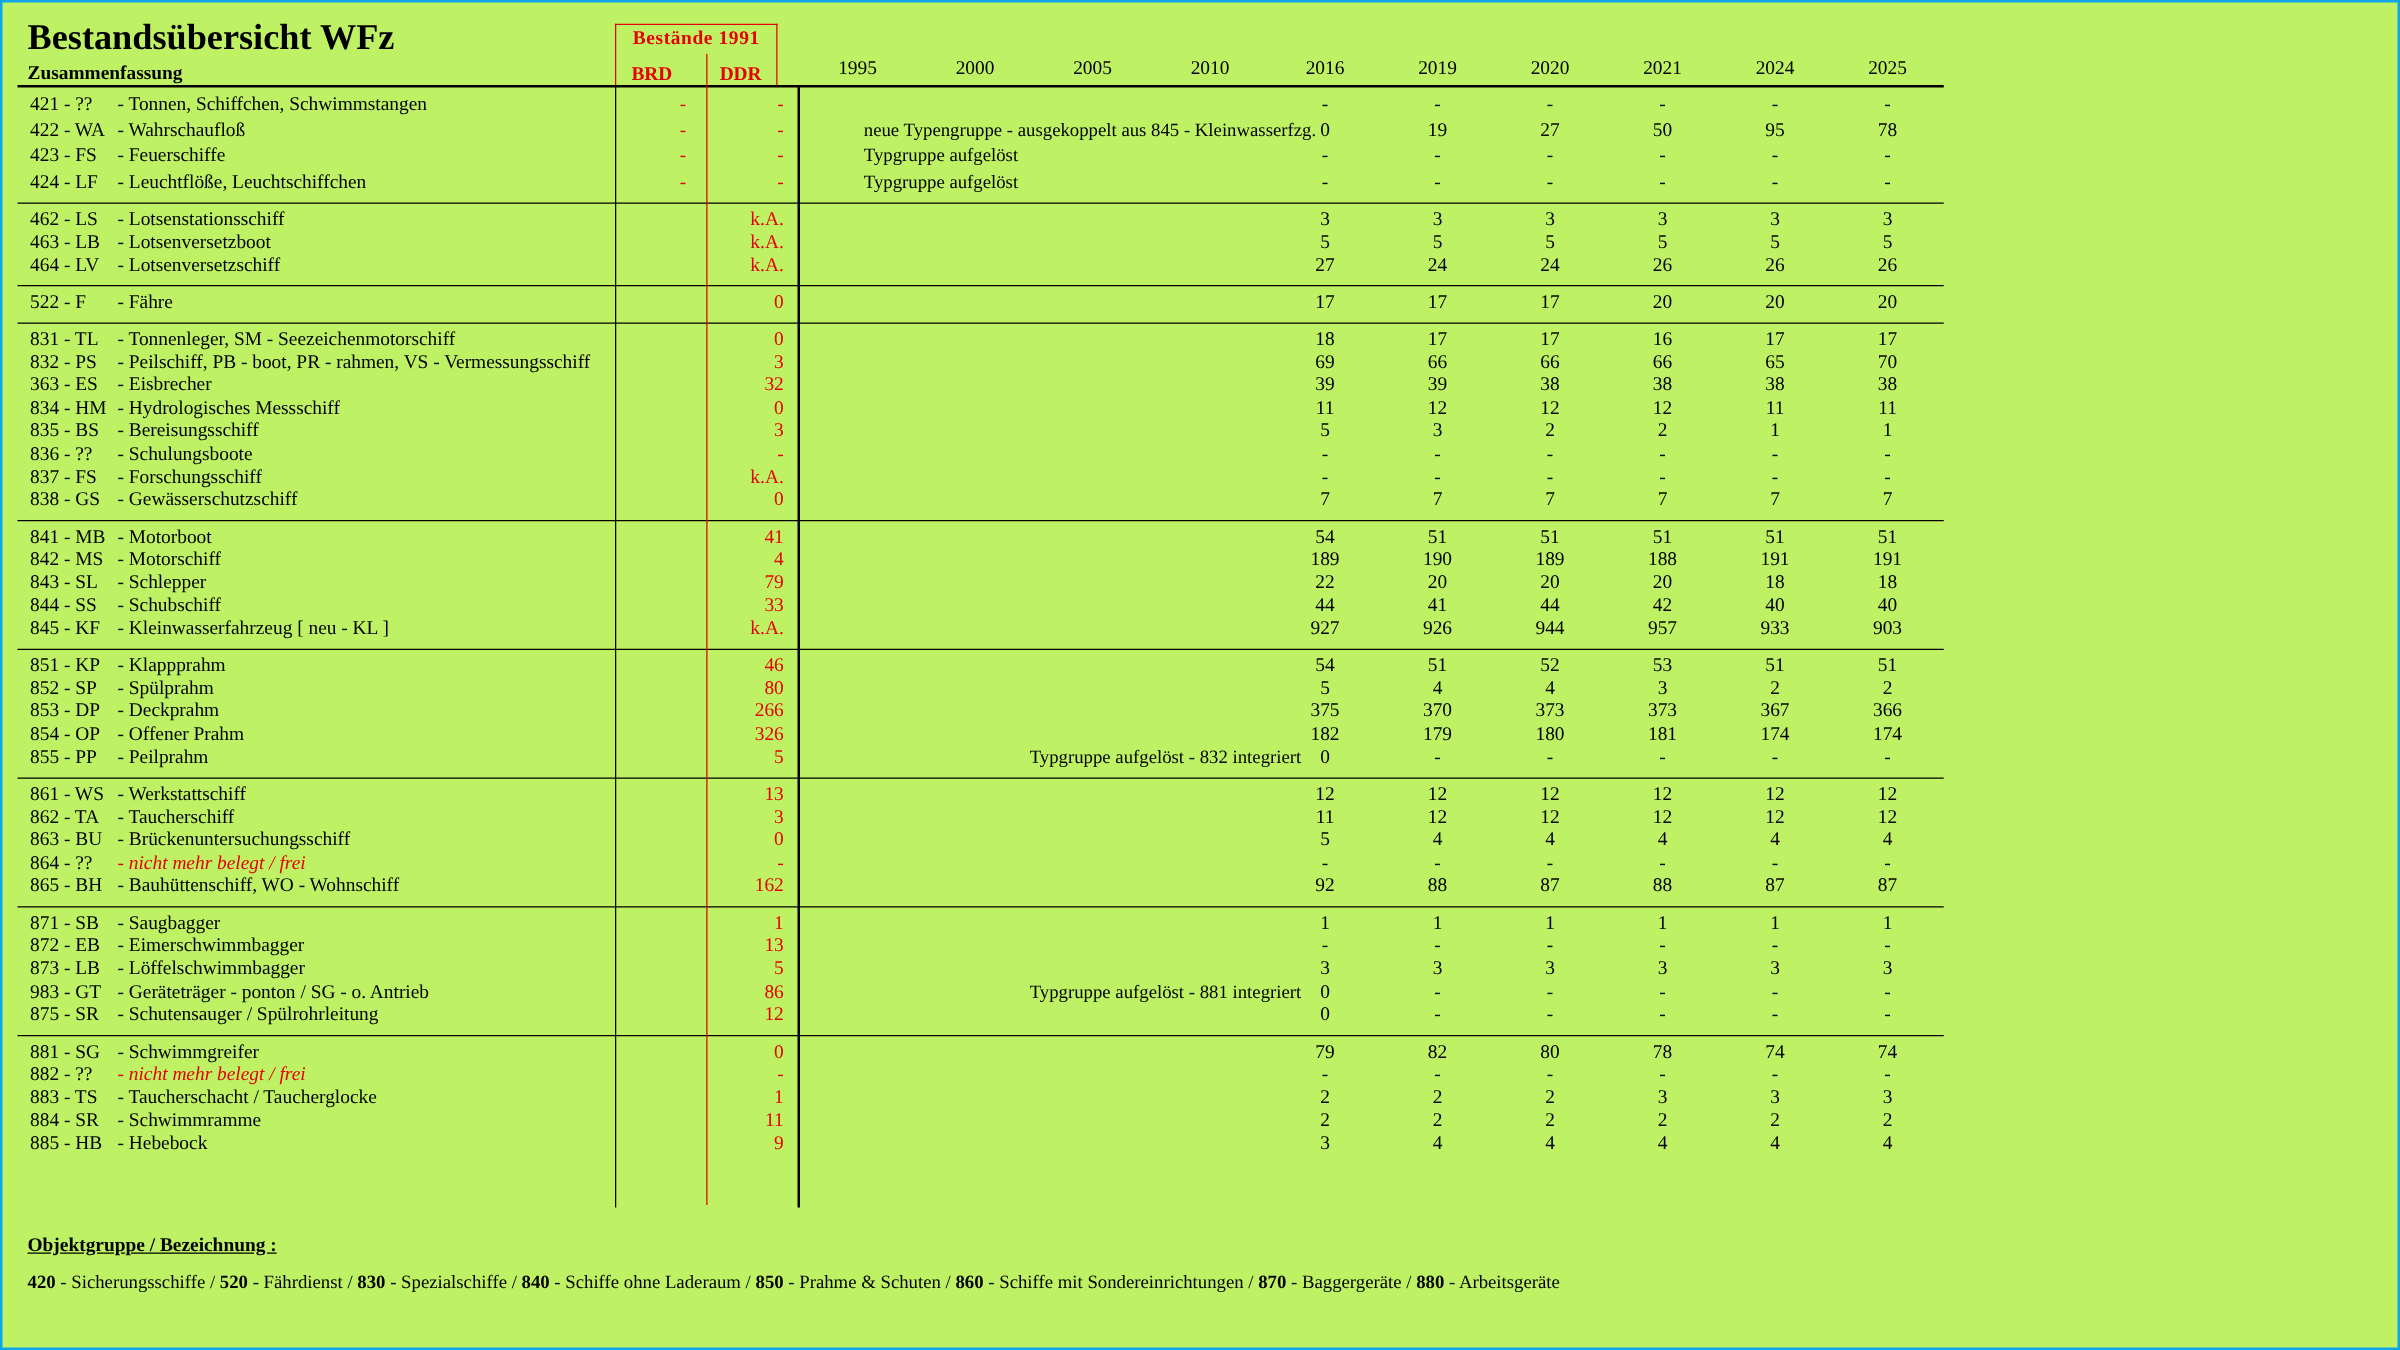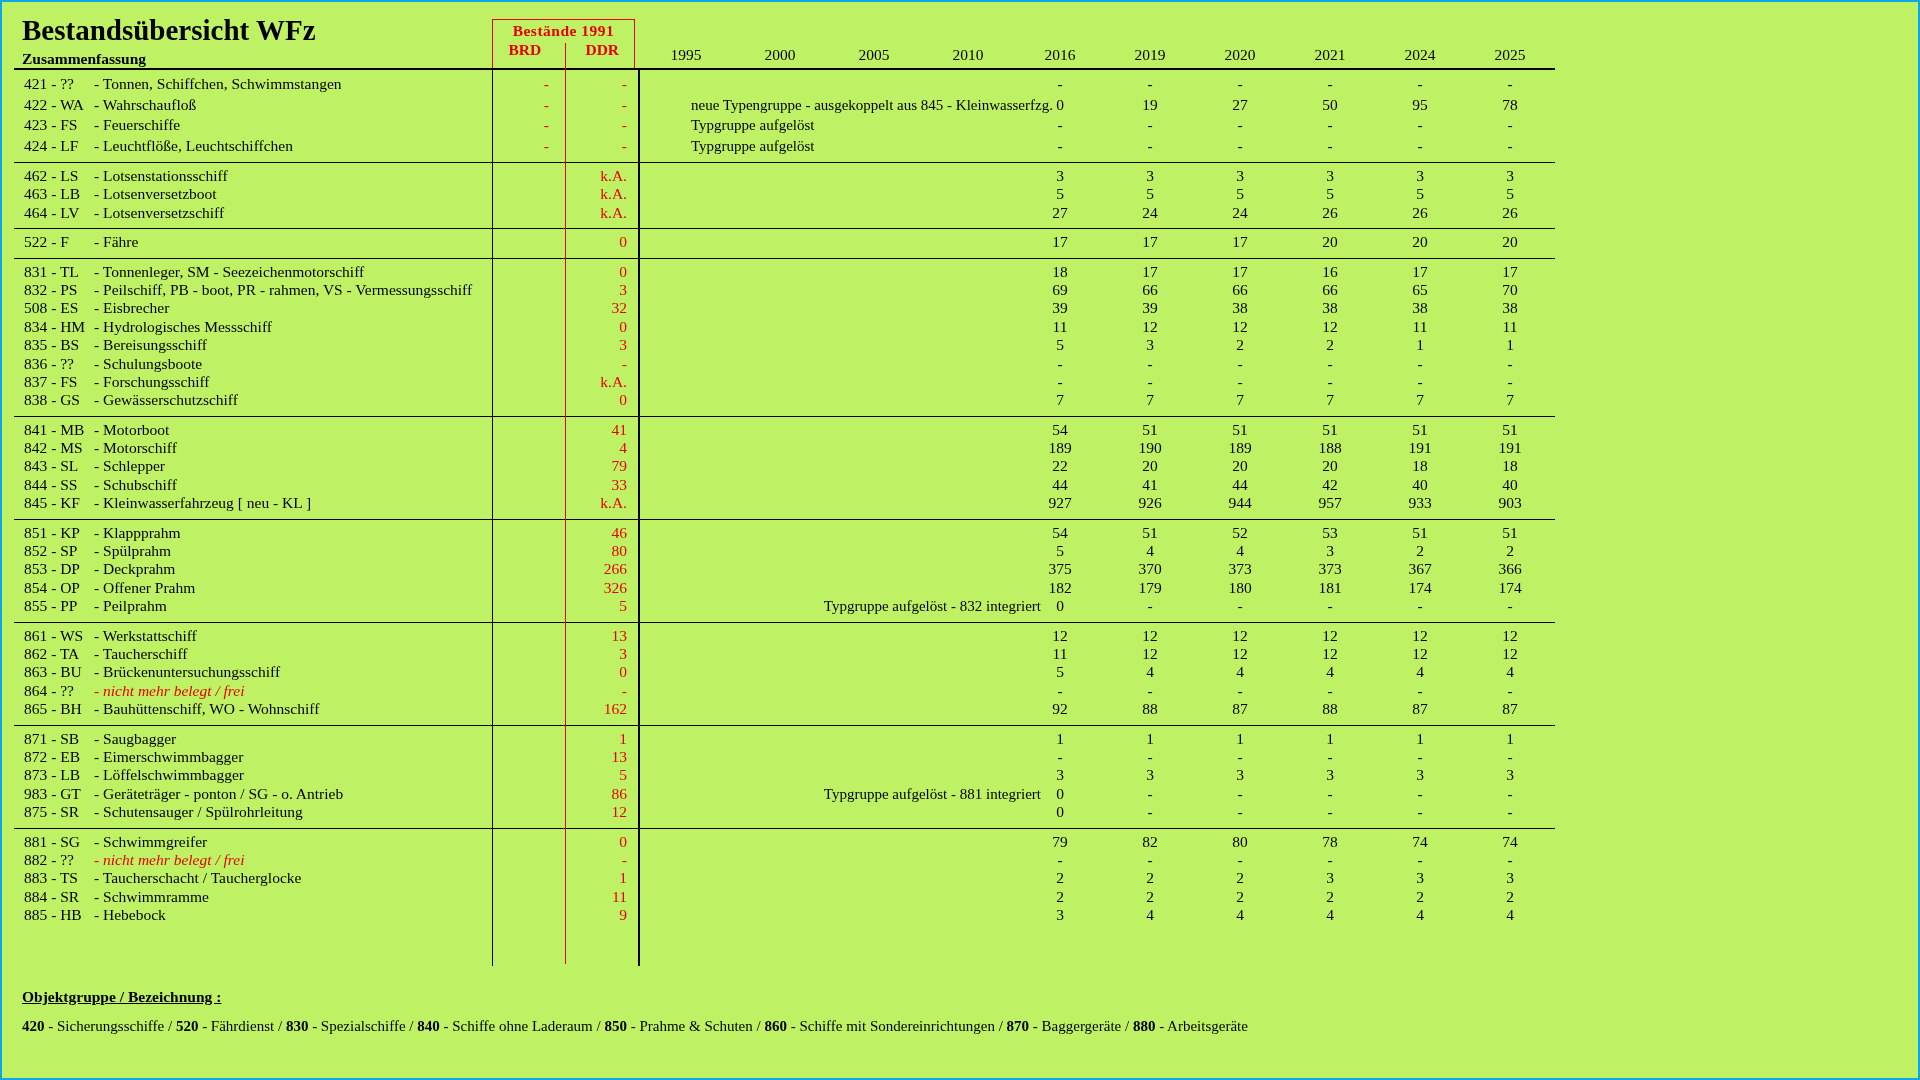--- a/index.html
+++ b/index.html
@@ -8,26 +8,26 @@
     border:2px solid #0ea5e9; background:#bef264; color:#000;
     font-family:"Liberation Serif", serif; overflow:hidden;
     --red:#e60000;
   }
   .page-title { position:absolute; left:20px; top:12px; font-size:29px; font-weight:bold; white-space:nowrap; }
   .page-subtitle { position:absolute; left:20px; top:48px; font-size:15.5px; font-weight:bold; }
   .header-underline { position:absolute; left:12px; top:66px; width:1541px; height:2px; background:#000; }
 
   
   .bestand-box {
-    position:absolute; left:490px; top:17px; width:143px; height:49px; box-sizing:border-box;
+    position:absolute; left:490px; top:17px; width:130px; height:49px; box-sizing:border-box;
     border:1.6px solid var(--red); border-bottom:none;
     color:var(--red); font-weight:bold; font-size:15.5px; text-align:center;
   }
   .bb-title { margin-top:2px; letter-spacing:0.5px; }
-  .bestand-cols { display:flex; margin-top:1px;gap:14px; }
+  .bestand-cols { display:flex; margin-top:11px;gap:14px; }
   .bestand-cols .bb-col { width:50%; }
 
   
   .year-row {
     position:absolute; left:12px; top:44px; width:1541px; display:grid;
     grid-template-columns:478px 73px 74px 94px 94px 94px 94px 90px 90px 90px 90px 90px 90px;
     font-weight:normal; font-size:15.5px;
   }
   .year-row .y { text-align:center; }
 
@@ -224,21 +224,21 @@
             <div class="c-ddr">3</div>
             <div class="c-note left"></div>
             <div class="c-val">69</div>
             <div class="c-val">66</div>
             <div class="c-val">66</div>
             <div class="c-val">66</div>
             <div class="c-val">65</div>
             <div class="c-val">70</div>
           </div>
           <div class="row">
-            <div class="c-label"><span class="code">508 - ES</span><span>- Eisbrecher</span></div>
+            <div class="c-label"><span class="code">363 - ES</span><span>- Eisbrecher</span></div>
             <div class="c-brd"></div>
             <div class="c-ddr">32</div>
             <div class="c-note left"></div>
             <div class="c-val">39</div>
             <div class="c-val">39</div>
             <div class="c-val">38</div>
             <div class="c-val">38</div>
             <div class="c-val">38</div>
             <div class="c-val">38</div>
           </div>

